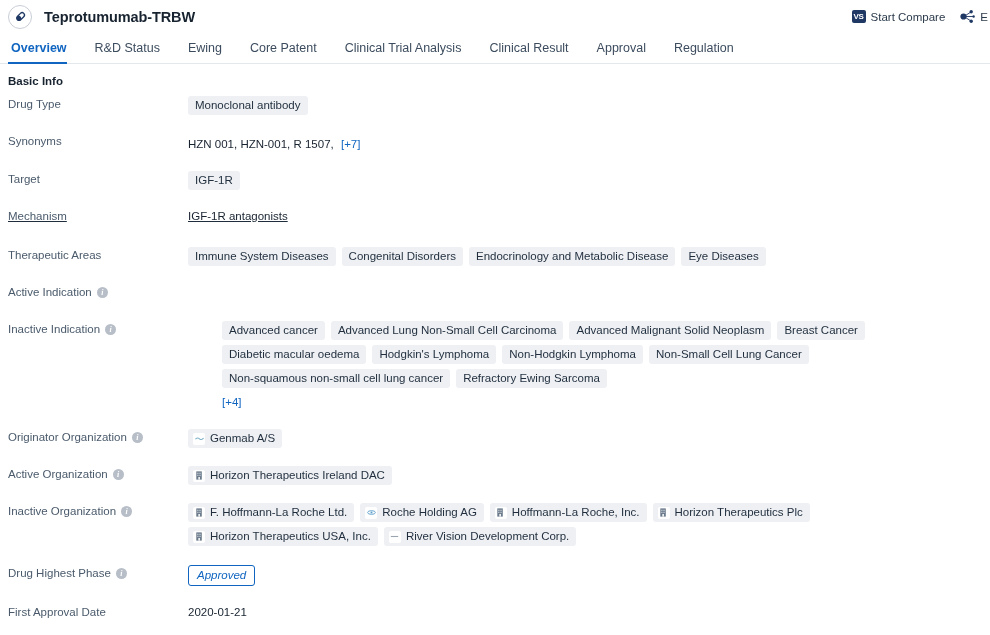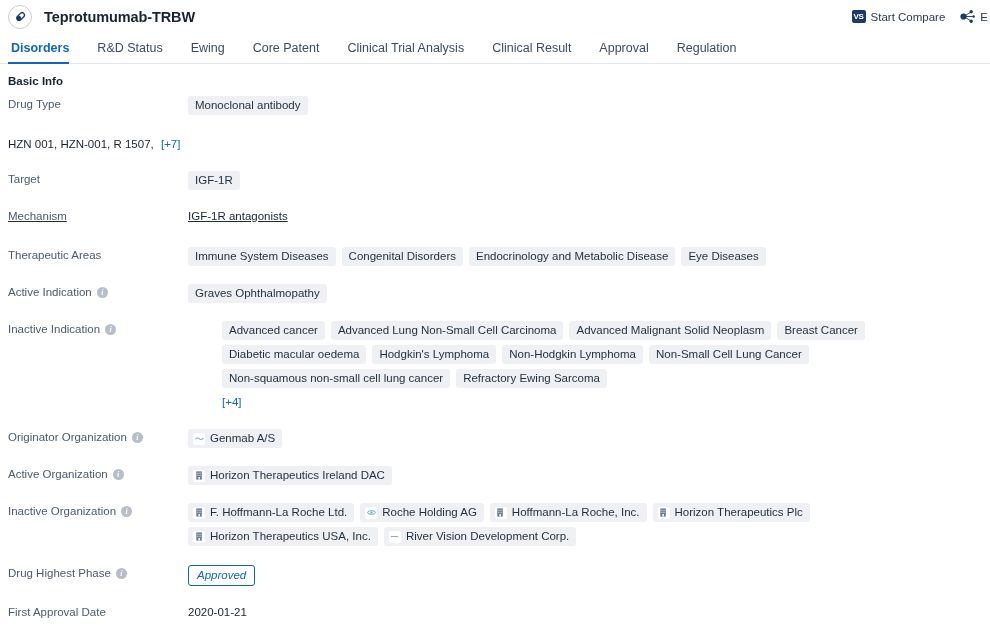--- a/index.html
+++ b/index.html
@@ -220,21 +220,21 @@
           <circle cx="14.6" cy="7.5" r="1.2" fill="#1f3864"></circle>
           <path d="M5 7.5 L12.2 2.8 M5 7.5 L12.2 12.2 M5 7.5 L14.6 7.5" stroke="#1f3864" stroke-width="0.9" fill="none"></path>
         </svg>
       </span>
       <span>E</span>
     </div>
   </div>
 </div>
 
 <div class="tabs">
-  <div class="tab active">Disorders</div>
+  <div class="tab active">Overview</div>
   <div class="tab">R&amp;D Status</div>
   <div class="tab">Ewing</div>
   <div class="tab">Core Patent</div>
   <div class="tab">Clinical Trial Analysis</div>
   <div class="tab">Clinical Result</div>
   <div class="tab">Approval</div>
   <div class="tab">Regulation</div>
 </div>
 
 <div class="content">
@@ -244,20 +244,23 @@
   <div class="row" style="margin-bottom:17px;">
     <div class="row-label">
       <span>Drug Type</span>
     </div>
     <div class="row-value">
       <span class="tag">Monoclonal antibody</span>
     </div>
   </div>
 
   <div class="row" style="margin-bottom:17px;">
+    <div class="row-label">
+      <span>Synonyms</span>
+    </div>
     <div class="row-value plain">
       <span class="syn-text">HZN 001,  HZN-001,  R 1507,</span>
       <span class="link" style="margin-left:4px;">[+7]</span>
     </div>
   </div>
 
   <div class="row" style="margin-bottom:17px;">
     <div class="row-label">
       <span>Target</span>
     </div>
@@ -282,23 +285,20 @@
       <span class="tag">Congenital Disorders</span>
       <span class="tag">Endocrinology and Metabolic Disease</span>
       <span class="tag">Eye Diseases</span>
     </div>
   </div>
 
   <div class="row" style="margin-bottom:17px;">
     <div class="row-label">
       <span>Active Indication</span>
       <span class="info-icon">i</span>
-    </div>
-    <div class="row-value">
-      <span class="tag">Graves Ophthalmopathy</span>
     </div>
   </div>
 
   <div class="row" style="margin-bottom:17px;gap:34px;">
     <div class="row-label">
       <span>Inactive Indication</span>
       <span class="info-icon">i</span>
     </div>
     <div class="row-value">
       <span class="tag">Advanced cancer</span>

